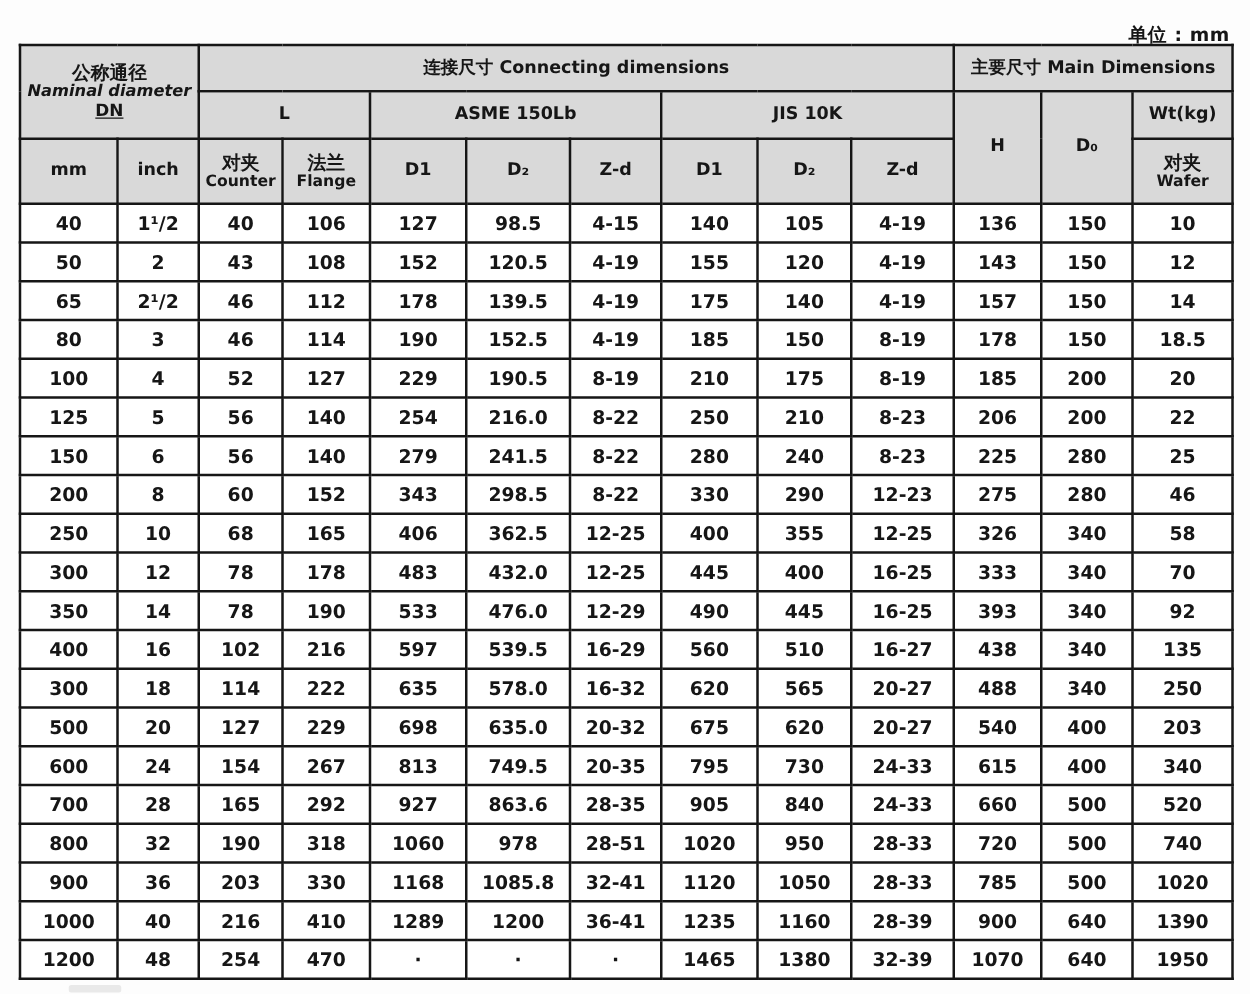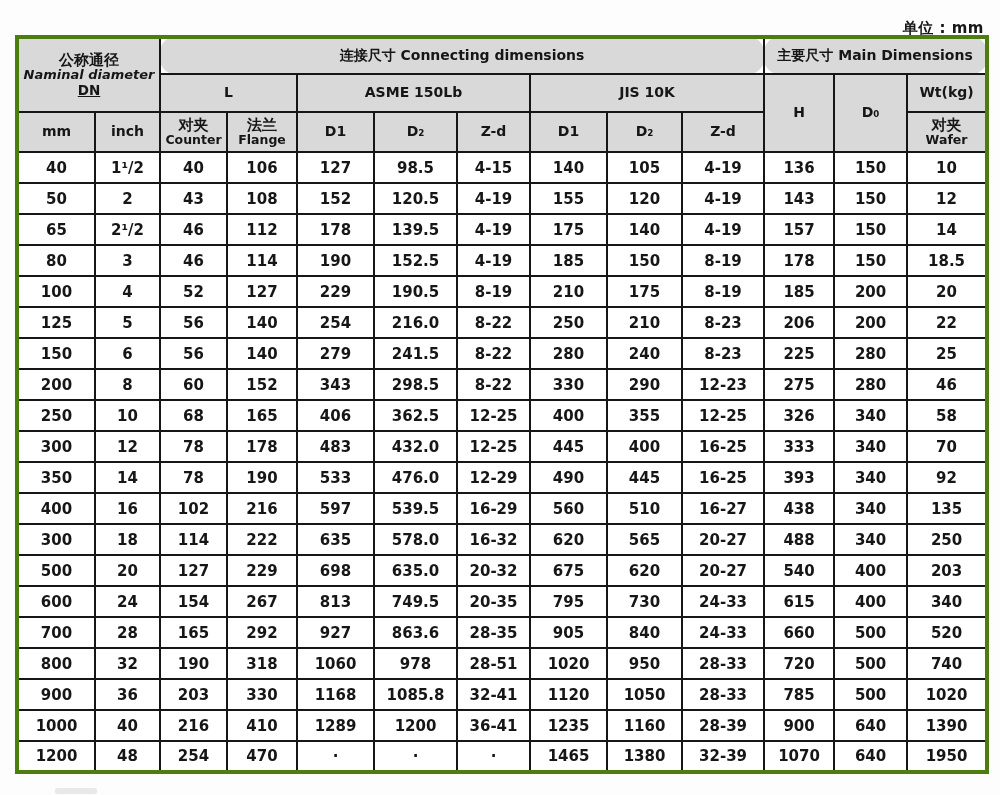--- a/index.html
+++ b/index.html
@@ -17,21 +17,21 @@
     font-size: 15px;
     font-weight: bold;
     letter-spacing: 0.5px;
   }
   table.spec {
     position: absolute;
     left: 15px; top: 35px;
     width: 970px;
     border-collapse: collapse;
     table-layout: fixed;
-    border: 4px solid #4d7c0f;
+    border: 2px solid #4d7c0f;
   }
   .spec th, .spec td {
     border: 2px solid #161616;
     text-align: center;
     vertical-align: middle;
     font-weight: bold;
     overflow: hidden;
     white-space: nowrap;
   }
   .spec th {
@@ -39,27 +39,27 @@
     font-size: 14px;
     line-height: 1.1;
   }
   .spec td {
     background: #ffffff;
     font-size: 15px;
     height: 31px;
   }
   .spec thead tr.hr1 th { height: 37px; }
   .spec thead tr.hr2 th { height: 38px; }
-  .spec thead tr.hr3 th { height: 40px; }
+  .spec thead tr.hr3 th { height: 52px; }
   .zh { display: block; font-size: 15px; line-height: 1.1; }
   .en { display: block; font-size: 12.5px; line-height: 1.1; }
   .dn-block .zh { font-size: 15px; }
   .dn-block .en { font-size: 13px; font-style: italic; }
   .dn-block .code { display: block; font-size: 13.5px; line-height: 1.2; text-decoration: underline; }
-  .group-label { font-size: 14.5px; border-radius: 15px; }
+  .group-label { font-size: 14.5px; }
   .watermark-fragment {
     position: absolute;
     left: 55px; bottom: 1px;
     width: 42px; height: 6px;
     background: #e9e9e9;
     border-radius: 2px;
   }
 </style>
 </head>
 <body>

